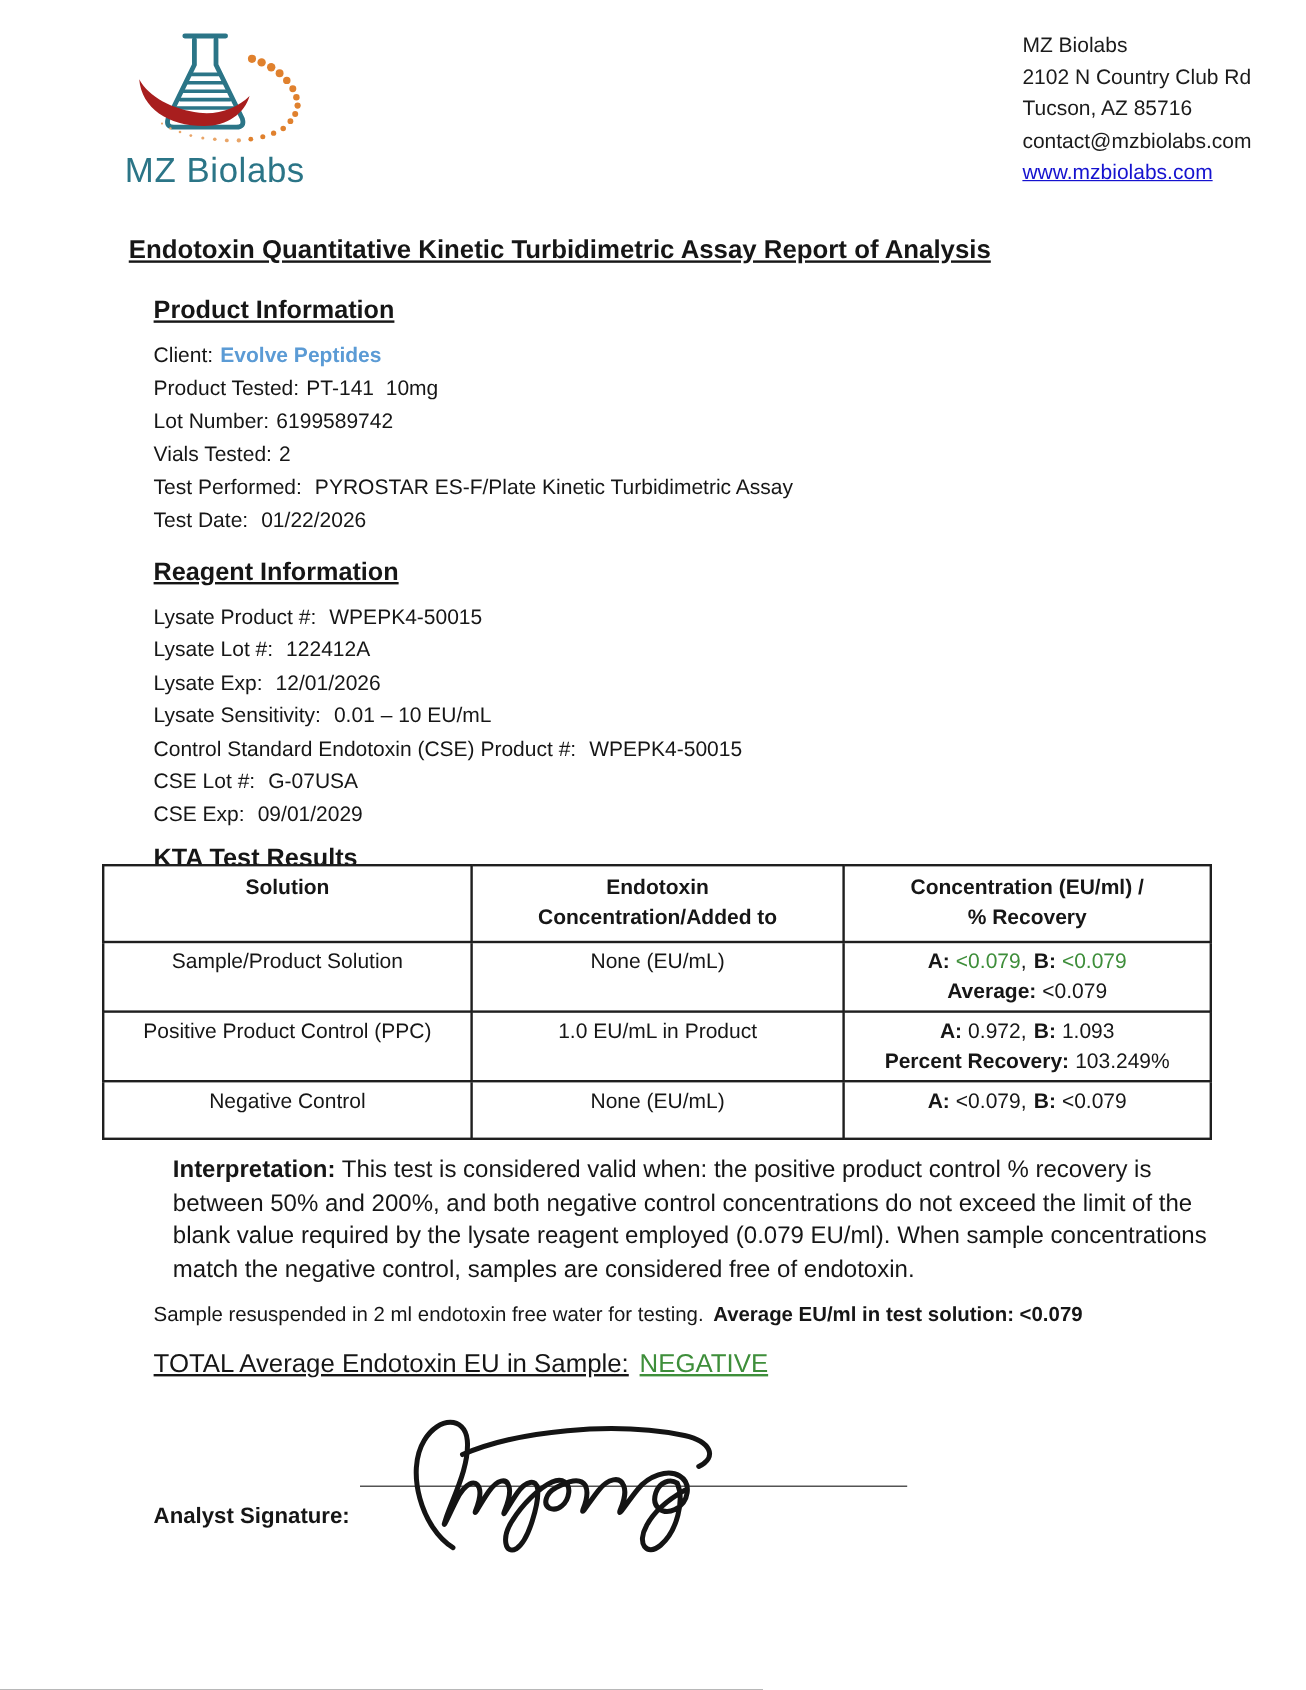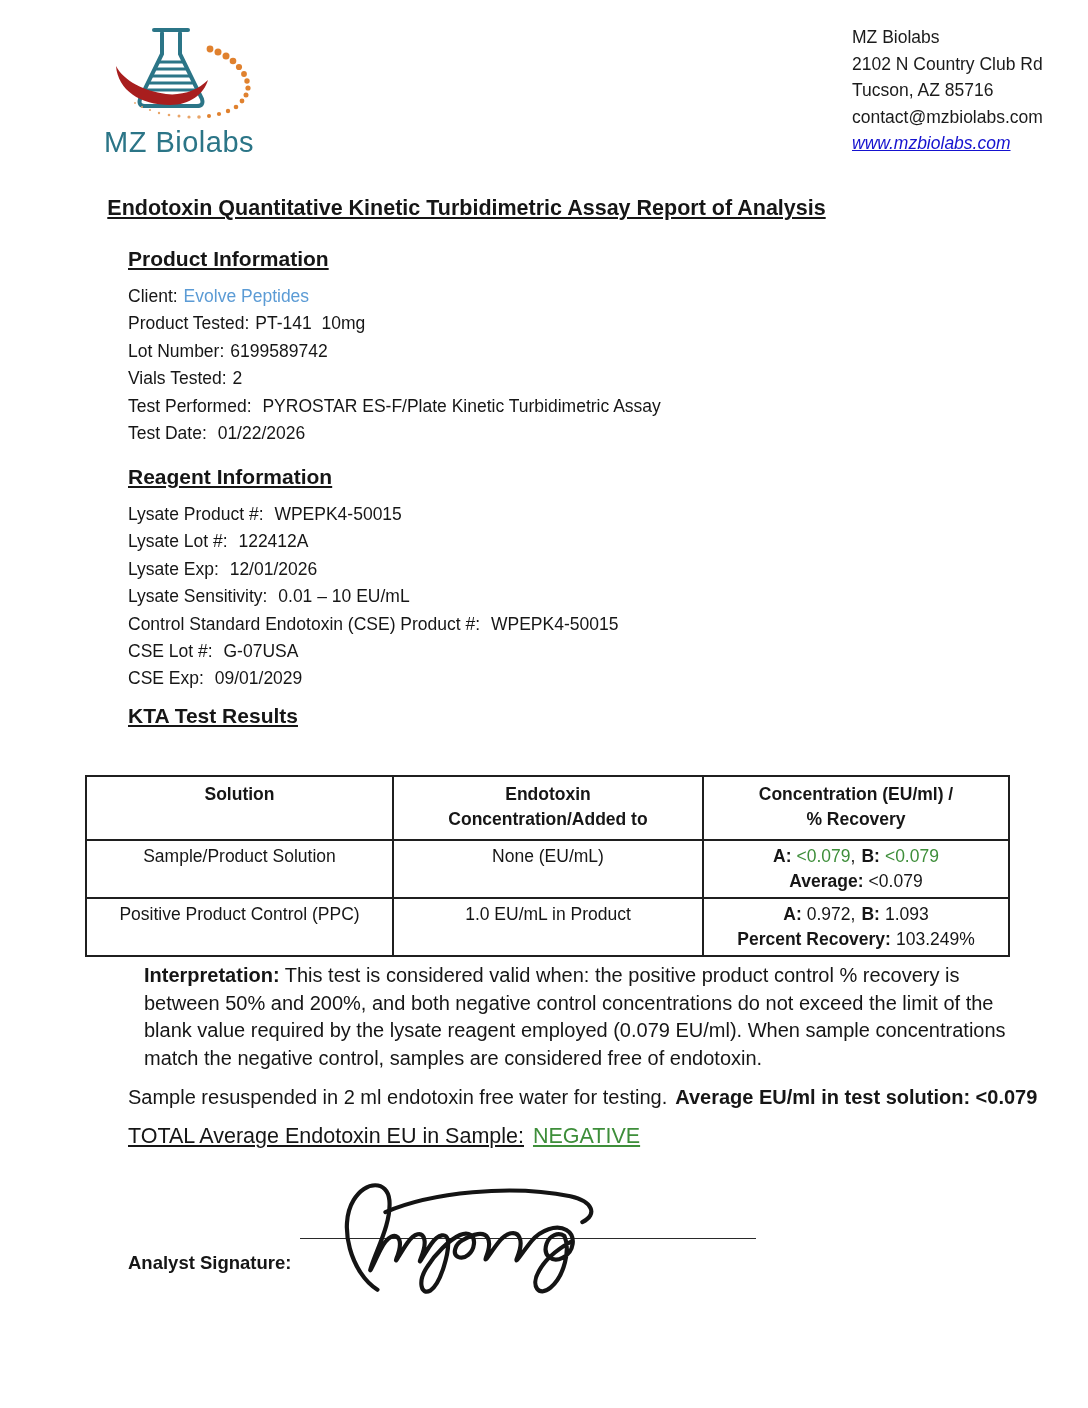--- a/index.html
+++ b/index.html
@@ -9,52 +9,52 @@
     margin:0 auto;
   }
   .abs{position:absolute;}
 
   
   .logo-block{left:102px;top:20px;width:180px;}
   .logo-text{margin-top:2px;margin-left:2px;font-size:29px;color:var(--teal);letter-spacing:0.5px;}
 
   
   .address-block{left:852px;top:24px;font-size:17.5px;line-height:26.5px;color:#1b1b1b;}
-  .website-link{color:var(--link_blue);text-decoration:underline;cursor:pointer;font-style:italic;}
+  .website-link{color:var(--link_blue);text-decoration:underline;cursor:pointer;}
 
   
   .report-title{left:0;top:196px;width:933px;text-align:center;font-size:21.5px;
     font-weight:bold;text-decoration:underline;margin:0;}
 
   
   .section{font-size:17.5px;}
   .section-heading{font-size:21px;font-weight:bold;text-decoration:underline;margin:0 0 12px 0;}
   .product-section{left:128px;top:247px;}
   .reagent-section{left:128px;top:465px;}
   .field{line-height:27.4px;white-space:pre;}
   .lbl{font-weight:normal;margin-right:6px;}
-  .client-val{color:var(--client_blue);}
+  .client-val{color:var(--client_blue);font-weight:bold;}
 
   
   .kta-heading{left:128px;top:704px;}
-  .results-table{left:85px;top:775px;border-collapse:collapse;table-layout:fixed;
+  .results-table{left:85px;top:720px;border-collapse:collapse;table-layout:fixed;
     font-size:17.5px;background:#fff;}
   .results-table th,.results-table td{
     border:2px solid #1f1f1f;text-align:center;vertical-align:top;
     padding:3px 6px;line-height:25px;}
   .results-table th{font-weight:bold;padding-top:5px;padding-bottom:7px;}
   .results-table tbody tr:last-child td{height:40px;}
   .bold{font-weight:bold;}
   .green{color:var(--result_green);}
   .tv-label{font-weight:bold;margin-right:5px;}
   .tv-comma{margin-right:6px;}
 
   
   .interp{left:144px;top:962px;width:862px;font-size:20px;line-height:27.5px;margin:0;}
-  .sample-note{left:128px;top:1086px;width:920px;font-size:20px;margin:0;white-space:pre;}
+  .sample-note{left:128px;top:1086px;width:920px;font-size:17px;margin:0;white-space:pre;}
   .sample-note .bold{margin-left:8px;}
   .total-line{left:128px;top:1124px;font-size:21.5px;font-weight:normal;white-space:pre;}
   .total-label{text-decoration:underline;margin-right:9px;}
   .total-value{color:var(--result_green);text-decoration:underline;}
 
   
   .sig-label{left:128px;top:1252px;font-size:18.5px;font-weight:bold;}
   .sig-line{left:300px;top:1238px;width:456px;border-top:1.6px solid #2a2a2a;height:0;}
   .sig-svg{left:282px;top:1170px;}
 </style>
@@ -172,20 +172,27 @@
         </td>
       </tr>
       <tr>
         <td>Positive Product Control (PPC)</td>
         <td>1.0 EU/mL in Product</td>
         <td>
           <div><span class="tv-label">A:</span><span>0.972</span><span class="tv-comma">,</span><span class="tv-label">B:</span><span>1.093</span></div>
           <div><span class="tv-label">Percent Recovery:</span><span>103.249%</span></div>
         </td>
       </tr>
+      <tr>
+        <td>Negative Control</td>
+        <td>None (EU/mL)</td>
+        <td>
+          <div><span class="tv-label">A:</span><span>&lt;0.079</span><span class="tv-comma">,</span><span class="tv-label">B:</span><span>&lt;0.079</span></div>
+        </td>
+      </tr>
     </tbody>
   </table>
 
   <p class="abs interp"><span class="bold">Interpretation:</span> <span>This test is considered valid when: the positive product control % recovery is between 50% and 200%, and both negative control concentrations do not exceed the limit of the blank value required by the lysate reagent employed (0.079 EU/ml). When sample concentrations match the negative control, samples are considered free of endotoxin.</span></p>
 
   <p class="abs sample-note"><span>Sample resuspended in 2 ml endotoxin free water for testing.</span><span class="bold">Average EU/ml in test solution: &lt;0.079</span></p>
 
   <div class="abs total-line"><span class="total-label">TOTAL Average Endotoxin EU in Sample:</span><span class="total-value">NEGATIVE</span></div>
 
   <div class="abs sig-label">Analyst Signature:</div>

